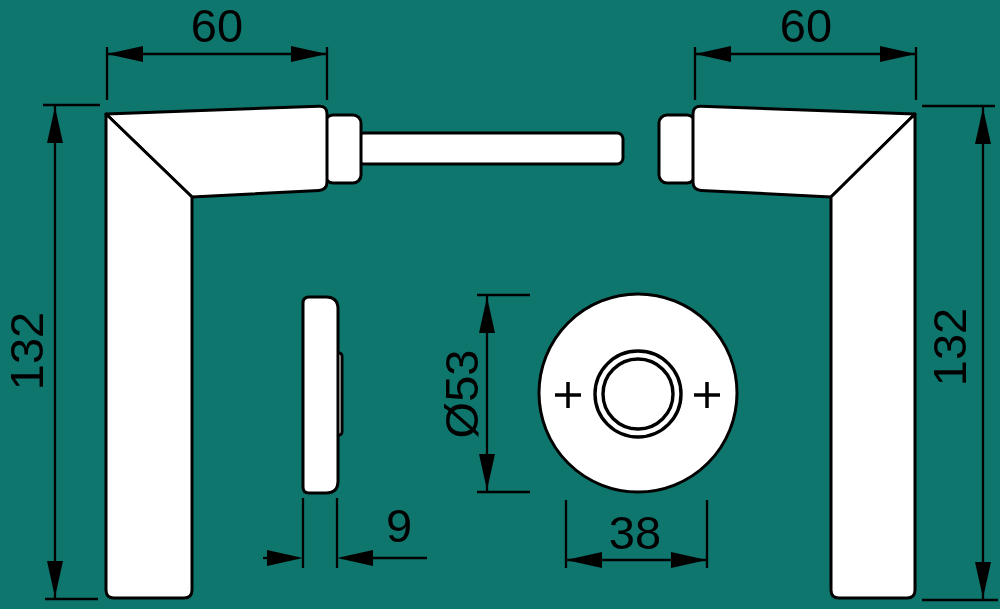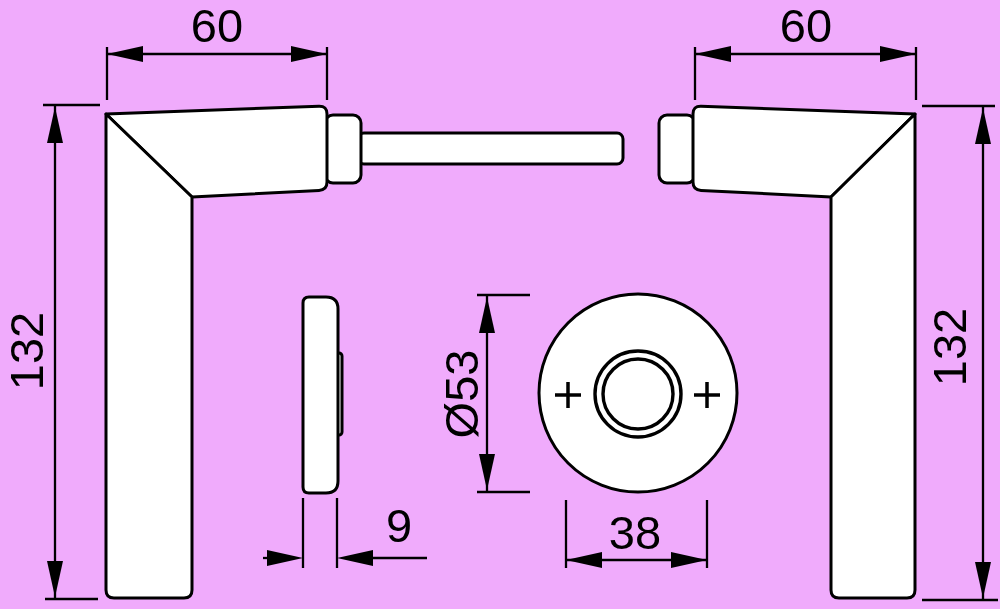--- a/index.html
+++ b/index.html
@@ -1,19 +1,19 @@
 <!DOCTYPE html>
 <html><head>
 <meta charset="utf-8">
 <style>
   html,body{margin:0;padding:0;background:#ffffff;}
   .stage{
     position:relative;
     width:1000px;height:609px;
-    background:#f0abfc;
+    background:#0f766e;
     font-family:"Liberation Sans",sans-serif;
     overflow:hidden;
     text-align:right;
   }
   svg{display:block;}
   .obj{fill:#ffffff;stroke:#000000;stroke-width:3;stroke-linejoin:round;stroke-linecap:round;}
   .obj-thin{fill:none;stroke:#000000;stroke-width:3.4;}
   .dim{stroke:#000000;stroke-width:2.3;fill:none;stroke-linecap:butt;}
   .arrow{fill:#000000;stroke:none;}
   .dim-text{

